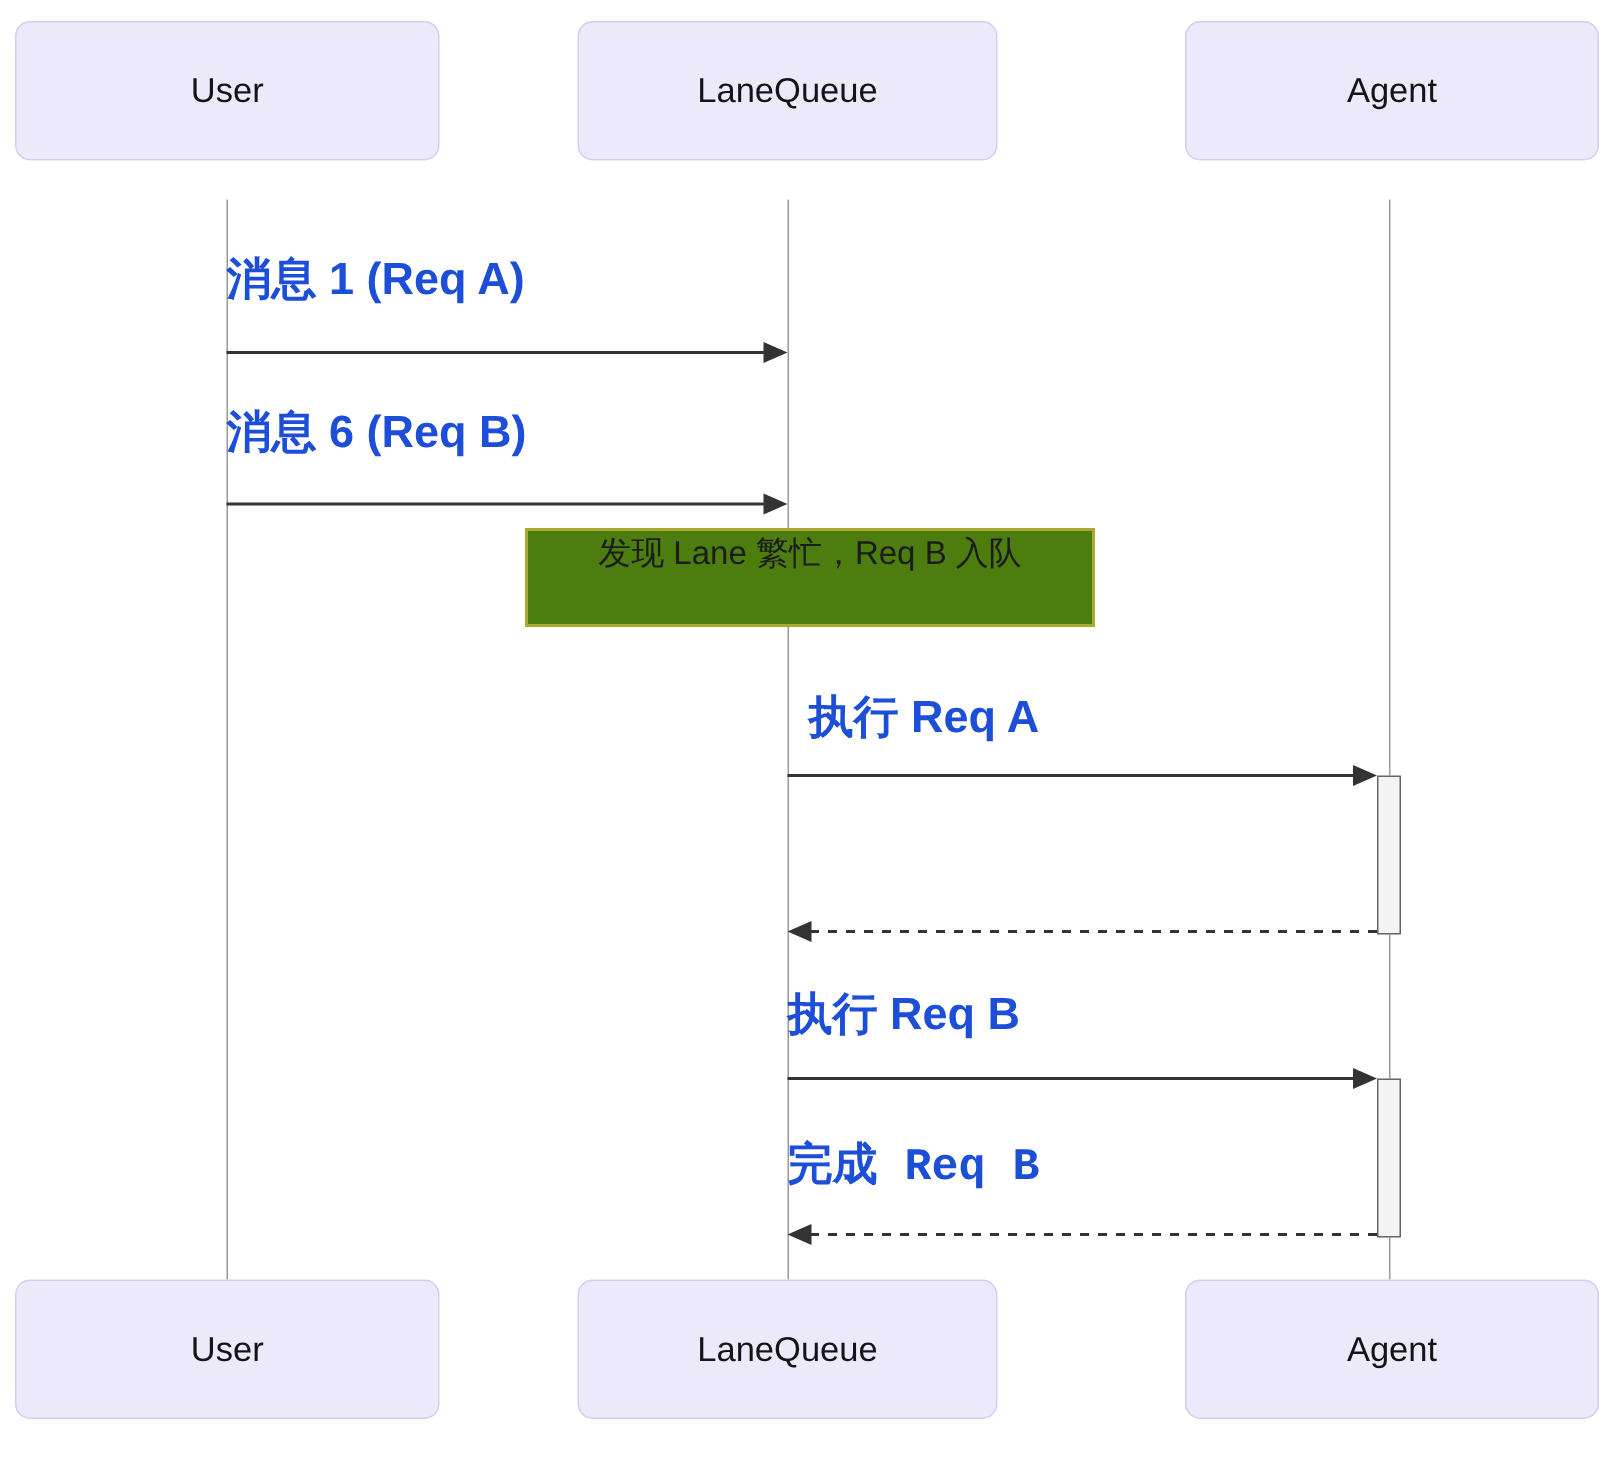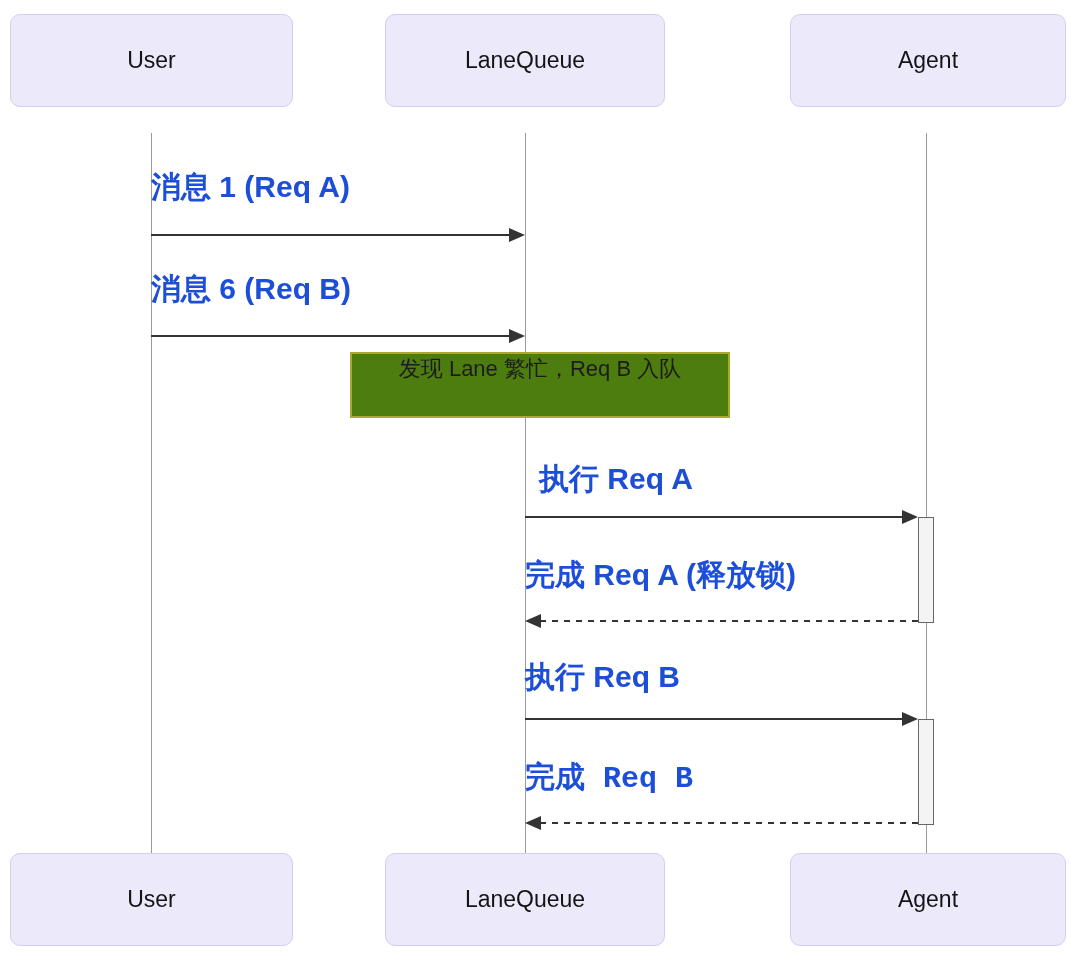--- a/index.html
+++ b/index.html
@@ -135,21 +135,20 @@
   <div class="participant-box" style="left:385px; top:853px; width:280px;">
     <span>LaneQueue</span>
   </div>
   <div class="participant-box" style="left:790px; top:853px; width:276px;">
     <span>Agent</span>
   </div>
 
   <div class="msg-label" style="left:151px; top:170px; width:374px;">消息 1 (Req A)</div>
   <div class="msg-label" style="left:151px; top:272px; width:374px;">消息 6 (Req B)</div>
   <div class="msg-label" style="left:525px; top:462px; width:401px;margin-left:14px;">执行 Req A</div>
-  <div class="msg-label" style="left:525px; top:558px; width:401px;">完成 Req A (释放锁)</div>
   <div class="msg-label" style="left:525px; top:660px; width:401px;">执行 Req B</div>
   <div class="msg-label" style="left:525px; top:762px; width:401px;font-family:Liberation Mono, monospace;">完成 Req B</div>
 
   <div class="note-box">
     <span>发现 Lane 繁忙，Req B 入队</span>
   </div>
 
 </div>
 
 </body></html>

